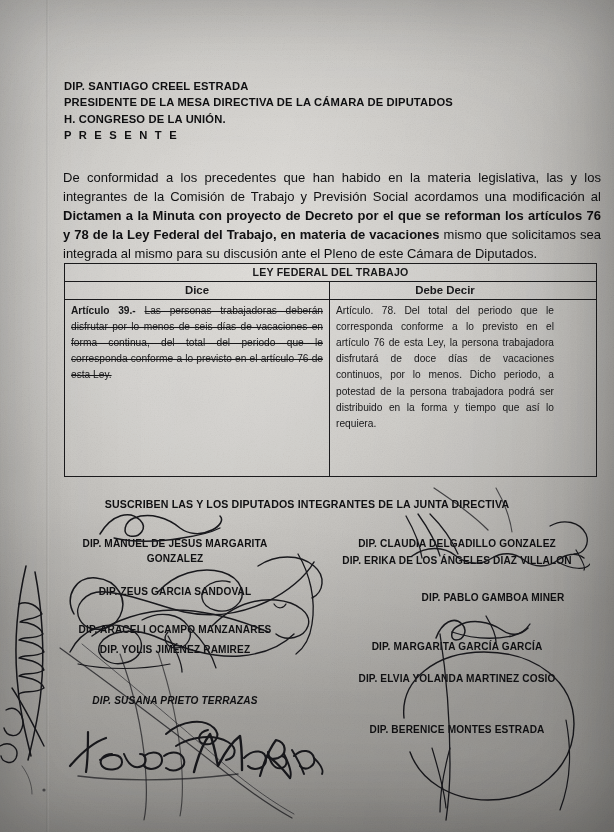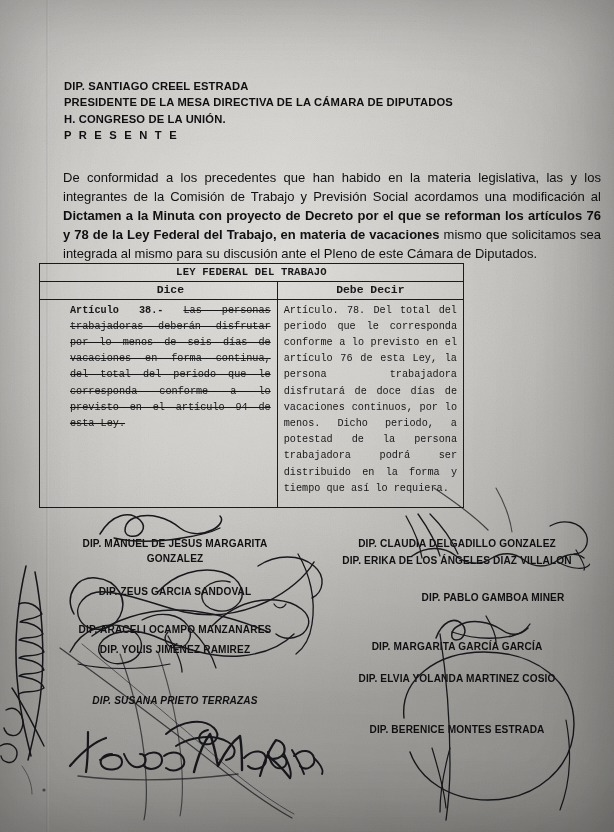--- a/index.html
+++ b/index.html
@@ -88,48 +88,47 @@
     top: 168px;
     font-size: 13px;
     line-height: 19px;
     text-align: justify;
   }
   .body-para b { font-weight: bold; }
 
   
   .tbl {
     position: absolute;
-    left: 39px;
+    left: 64px;
     top: 263px;
-    width: 425px;
+    width: 533px;
     border: 1.4px solid #1b1b1d;
     box-sizing: border-box;
     background: rgba(255,255,255,0.06);
-    font-family: Liberation Mono, monospace;
   }
   .tbl-title {
     border-bottom: 1.4px solid #1b1b1d;
     text-align: center;
     font-size: 10.6px;
     font-weight: bold;
     padding: 2px 0 2.5px;
     letter-spacing: .2px;
   }
   .tbl-head {
     display: flex;
     border-bottom: 1.4px solid #1b1b1d;
   }
   .tbl-head > div {
     text-align: center;
     font-size: 11.4px;
     font-weight: bold;
     padding: 2px 0 3px;
   }
   .tbl-body { display: flex; }
-  .col-l { width: 265px; box-sizing: border-box; border-right: 1.4px solid #1b1b1d; margin-left: 24px; }
+  .col-l { width: 265px; box-sizing: border-box; border-right: 1.4px solid #1b1b1d; }
   .col-r { width: 230px; box-sizing: border-box; }
   .cell {
     padding: 3px 6px 10px 6px;
     font-size: 10.2px;
     line-height: 16.2px;
     text-align: justify;
     min-height: 176px;
     box-sizing: border-box;
   }
   .cell p { margin: 0 0 13px 0; }
@@ -209,31 +208,32 @@
 
     <div class="tbl">
       <div class="tbl-title">LEY FEDERAL DEL TRABAJO</div>
       <div class="tbl-head">
         <div class="col-l">Dice</div>
         <div class="col-r">Debe Decir</div>
       </div>
       <div class="tbl-body">
         <div class="col-l">
           <div class="cell" id="cell-dice">
-              <p><span class="lead">Artículo 38.- </span><span class="struck">Las personas trabajadoras deberán disfrutar por lo menos de seis días de vacaciones en forma continua, del total del periodo que le corresponda conforme a lo previsto en el artículo 94 de esta Ley.</span></p>
+              <p><span class="lead">Artículo 39.- </span><span class="struck">Las personas trabajadoras deberán disfrutar por lo menos de seis días de vacaciones en forma continua, del total del periodo que le corresponda conforme a lo previsto en el artículo 76 de esta Ley.</span></p>
             </div>
         </div>
         <div class="col-r">
           <div class="cell" id="cell-debe">
               <p>Artículo. 78. Del total del periodo que le corresponda conforme a lo previsto en el artículo 76 de esta Ley, la persona trabajadora disfrutará de doce días de vacaciones continuos, por lo menos. Dicho periodo, a potestad de la persona trabajadora podrá ser distribuido en la forma y tiempo que así lo requiera.</p>
             </div>
         </div>
       </div>
     </div>
 
+    <div class="txt subscriben">SUSCRIBEN LAS Y LOS DIPUTADOS INTEGRANTES DE LA JUNTA DIRECTIVA</div>
 
     <div id="sig-left">
         <div class="txt sig-name" style="left: 40px; width: 270px; top: 538px;">DIP. MANUEL DE JESUS MARGARITA</div>
         <div class="txt sig-name" style="left: 40px; width: 270px; top: 553px;">GONZALEZ</div>
         <div class="txt sig-name" style="left: 40px; width: 270px; top: 586px;">DIP. ZEUS GARCIA SANDOVAL</div>
         <div class="txt sig-name" style="left: 40px; width: 270px; top: 624px;">DIP. ARACELI OCAMPO MANZANARES</div>
         <div class="txt sig-name" style="left: 40px; width: 270px; top: 644px;">DIP. YOLIS JIMÉNEZ RAMIREZ</div>
         <div class="txt sig-name" style="left: 40px; width: 270px; top: 695px; font-style: italic;">DIP. SUSANA PRIETO TERRAZAS</div>
       </div>
     <div id="sig-right">

